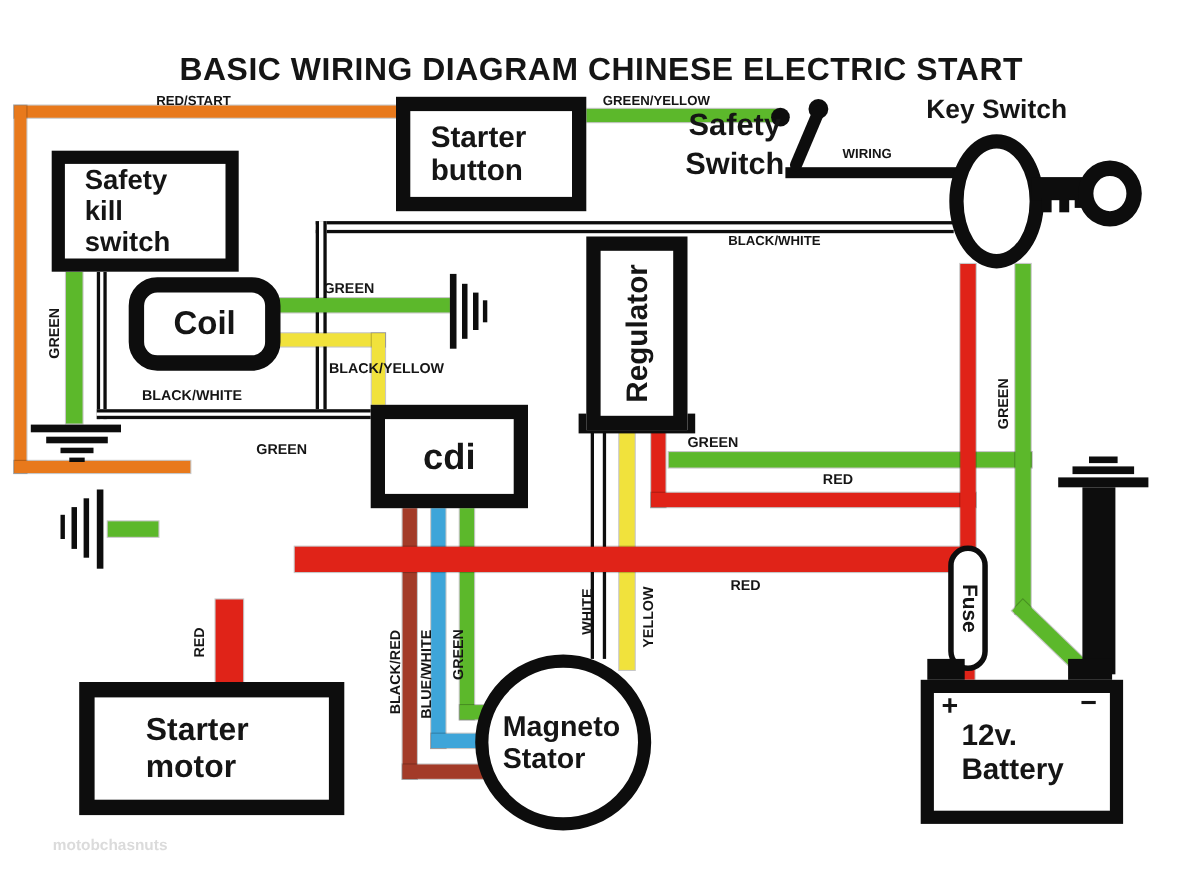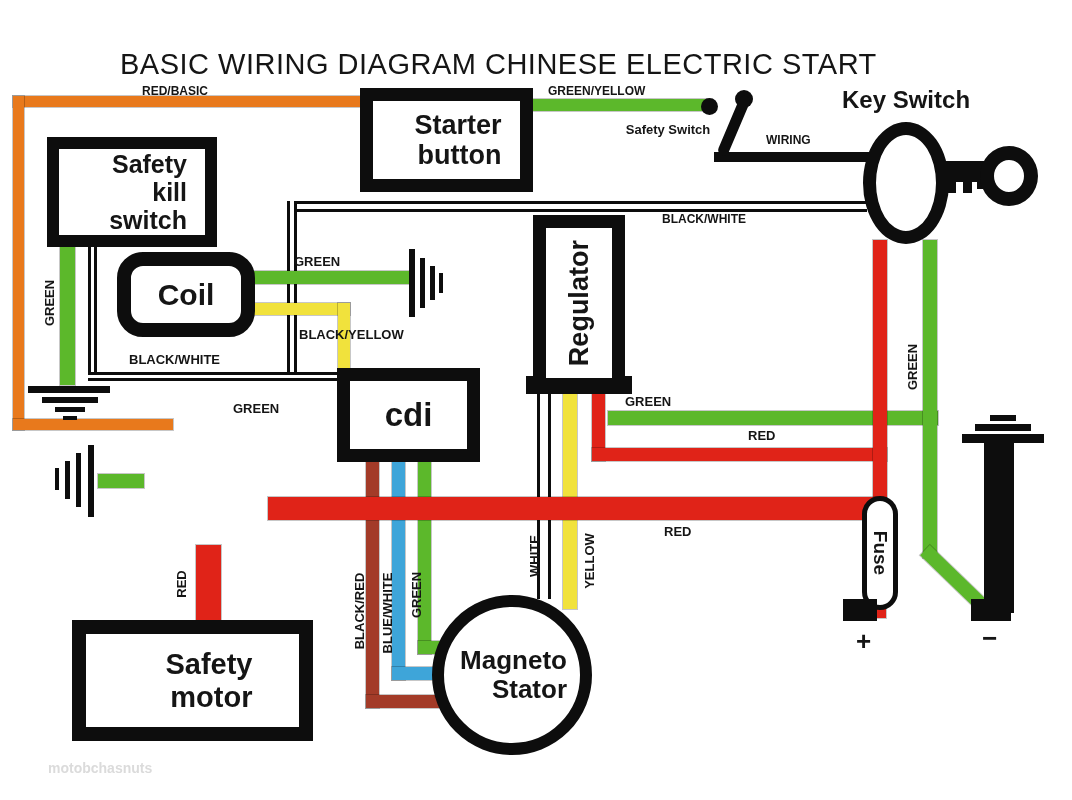--- a/index.html
+++ b/index.html
@@ -6,31 +6,31 @@
   html,body { background:#fff; }
   #stage {
     position: relative; width: 1072px; height: 800px; background: #fff;
     font-family: "Liberation Sans", sans-serif; color:#151515; overflow: hidden;
   }
   .lbl { position:absolute; font-weight:bold; color:#151515; white-space:nowrap;
          font-size:13px; letter-spacing:0; }
   .sm  { font-size:12px; }
   .vlbl { transform: translate(-50%,-50%) rotate(-90deg); transform-origin:center; }
   .box { position:absolute; background:#fff; border:13px solid #0d0d0d;
-         display:flex; align-items:center; justify-content:center; text-align:right;
+         display:flex; align-items:center; justify-content:center; text-align:left;
          font-weight:bold; line-height:1.12; }
   .circle { border-radius:50%; }
   .wire { position:absolute; }
   .ol   { box-shadow:0 0 0 1px rgba(0,0,0,.22); }
   .bw-h { position:absolute; background:#fff; border-top:3px solid #0d0d0d; border-bottom:3px solid #0d0d0d; }
   .bw-v { position:absolute; background:#fff; border-left:3px solid #0d0d0d; border-right:3px solid #0d0d0d; }
   .gbar { position:absolute; background:#0d0d0d; }
   .dot  { position:absolute; background:#0d0d0d; border-radius:50%; }
-  #title { position:absolute; left:120px; top:48px; width:810px; text-align:left;
-           font-size:29px; font-weight:normal; letter-spacing:.5px; }
+  #title { position:absolute; left:120px; top:48px; width:810px; text-align:right;
+           font-size:29px; font-weight:bold; letter-spacing:.5px; }
   #watermark { position:absolute; left:48px; top:760px; font-size:14px; color:#cfcfcf; font-weight:bold; opacity:.75; }
   .orange { background: var(--wire-orange); }
   .green  { background: var(--wire-green); }
   .red    { background: var(--wire-red); }
   .yellow { background: var(--wire-yellow); }
   .blue   { background: var(--wire-blue); }
   .dred   { background: var(--wire-dark-red); }
   .black  { background: #0d0d0d; }
 </style>
 </head>
@@ -134,60 +134,63 @@
   <div class="box" style="left:533px;top:215px;width:92px;height:176px;font-size:27px">
     <span style="transform:rotate(-90deg)">Regulator</span>
   </div>
 
 
   <div class="box circle" style="left:432px;top:595px;width:160px;height:160px;border-width:12px;font-size:26px">
     <span style="width:110px;white-space:normal">Magneto Stator</span>
   </div>
 
   <div class="box" style="left:72px;top:620px;width:241px;height:121px;border-width:14px;font-size:29px">
-    <span style="width:120px;white-space:normal">Safety motor</span>
+    <span style="width:120px;white-space:normal">Starter motor</span>
   </div>
 
   <div class="gbar" style="left:843px;top:599px;width:34px;height:22px"></div>
   <div class="gbar" style="left:971px;top:599px;width:40px;height:22px"></div>
+  <div class="box" style="left:837px;top:618px;width:184px;height:131px;border-width:12px;font-size:27px">
+    <span style="width:110px;white-space:normal">12v. Battery</span>
+  </div>
   <div class="lbl" style="left:856px;top:626px;font-size:26px">+</div>
   <div class="lbl" style="left:982px;top:623px;font-size:26px">−</div>
 
   <div>
     <div style="position:absolute;left:863px;top:122px;width:86px;height:122px;border:13px solid #0d0d0d;border-radius:50%;background:#fff"></div>
     <div class="gbar" style="left:938px;top:161px;width:52px;height:21px"></div>
     <div class="gbar" style="left:947px;top:180px;width:9px;height:13px"></div>
     <div class="gbar" style="left:963px;top:180px;width:9px;height:13px"></div>
     <div class="gbar" style="left:977px;top:180px;width:7px;height:9px"></div>
     <div style="position:absolute;left:980px;top:146px;width:58px;height:60px;border:14px solid #0d0d0d;border-radius:50%;background:#fff"></div>
   </div>
 
   <div>
     <div class="dot" style="left:701px;top:98px;width:17px;height:17px"></div>
     <div class="dot" style="left:735px;top:90px;width:18px;height:18px"></div>
     <div class="gbar" style="left:740px;top:96px;width:64px;height:11px;border-radius:6px;transform:rotate(113deg);transform-origin:5px 5px"></div>
   </div>
 
-  <div class="lbl sm" style="left:142px;top:84px">RED/BASIC</div>
+  <div class="lbl sm" style="left:142px;top:84px">RED/START</div>
   <div class="lbl sm" style="left:548px;top:84px">GREEN/YELLOW</div>
   <div class="lbl sm" style="left:766px;top:133px">WIRING</div>
   <div class="lbl sm" style="left:662px;top:212px">BLACK/WHITE</div>
   <div class="lbl" style="left:294px;top:254px">GREEN</div>
   <div class="lbl" style="left:299px;top:327px">BLACK/YELLOW</div>
   <div class="lbl" style="left:129px;top:352px">BLACK/WHITE</div>
   <div class="lbl" style="left:233px;top:401px">GREEN</div>
   <div class="lbl" style="left:625px;top:394px">GREEN</div>
   <div class="lbl" style="left:748px;top:428px">RED</div>
   <div class="lbl" style="left:664px;top:524px">RED</div>
   <div class="lbl vlbl" style="left:49px;top:303px">GREEN</div>
   <div class="lbl vlbl" style="left:181px;top:584px">RED</div>
   <div class="lbl vlbl" style="left:359px;top:611px">BLACK/RED</div>
   <div class="lbl vlbl" style="left:387px;top:613px">BLUE/WHITE</div>
   <div class="lbl vlbl" style="left:416px;top:595px">GREEN</div>
   <div class="lbl vlbl" style="left:534px;top:556px">WHITE</div>
   <div class="lbl vlbl" style="left:589px;top:561px">YELLOW</div>
   <div class="lbl vlbl" style="left:912px;top:367px">GREEN</div>
 
   <div class="lbl" style="left:842px;top:86px;font-size:24px">Key Switch</div>
-  <div class="lbl" style="left:620px;top:122px;font-size:13px;width:96px;white-space:normal;text-align:center;line-height:1.25">Safety Switch</div>
+  <div class="lbl" style="left:620px;top:96px;font-size:28px;width:96px;white-space:normal;text-align:center;line-height:1.25">Safety Switch</div>
 
   <div id="watermark">motobchasnuts</div>
 </div>
 
 </body></html>

